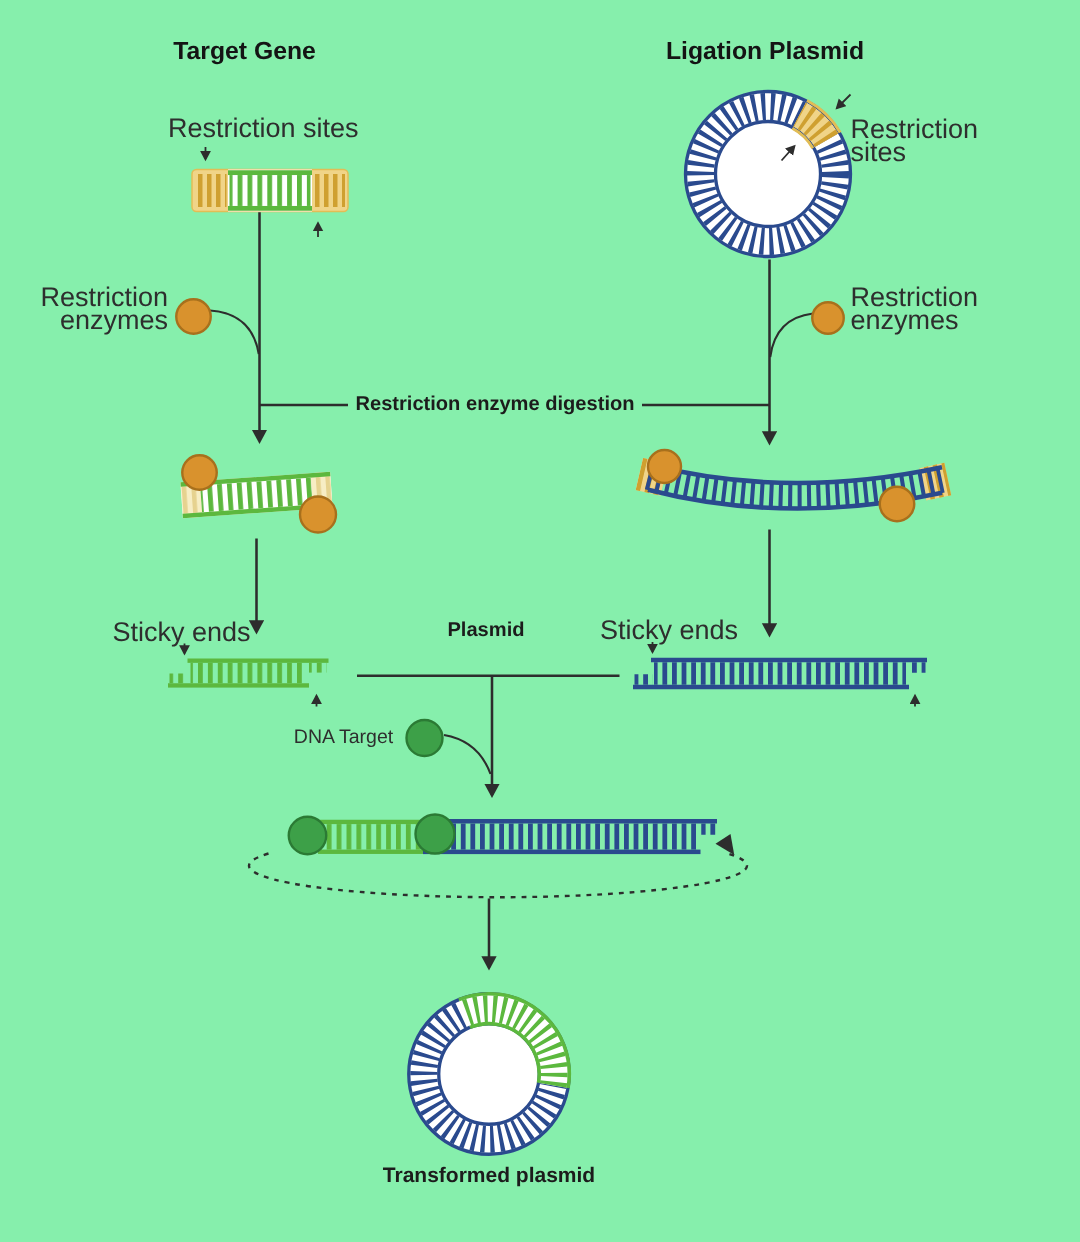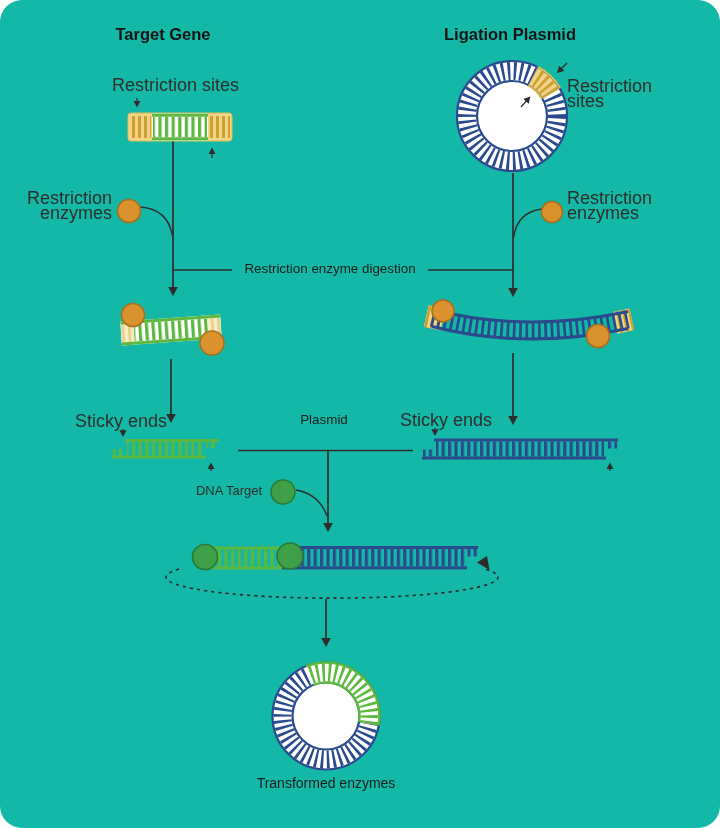--- a/index.html
+++ b/index.html
@@ -1,22 +1,22 @@
 <!DOCTYPE html>
 <html><head>
 <meta charset="utf-8">
 <style>
   html,body{margin:0;padding:0;background:#ffffff;}
-  #stage{position:relative;width:720px;height:828px;background:#14b8a6;overflow:hidden;
-         font-family:"Liberation Sans", sans-serif;border-radius:22px;}
+  #stage{position:relative;width:720px;height:828px;background:#86efac;overflow:hidden;
+         font-family:"Liberation Sans", sans-serif;}
   #art{position:absolute;left:0;top:0;}
   .lbl{position:absolute;color:#2e2e2e;font-size:18px;line-height:14.5px;}
   .lbl.c{text-align:center;}
   .lbl.r{text-align:right;}
-  .lbl.b{font-weight:normal;color:#1c1c1c;}
+  .lbl.b{font-weight:bold;color:#1c1c1c;}
   .title{font-size:16.5px;font-weight:bold;color:#141414;}
   .step{font-size:13.4px;}
   .final{font-size:14px;}
   .ligase-lbl{font-size:13px;}
   
   .navy-f{fill:#2a4a8e;}
   .green-f{fill:#5cb83e;}
   .navy-s{stroke:#2a4a8e;fill:none;}
   .conn{stroke:#2d2d2d;stroke-width:1.7;fill:none;}
   .conn-thin{stroke:#2d2d2d;stroke-width:1.4;fill:none;}
@@ -191,15 +191,15 @@
 
 <div class="lbl c b step" style="left:228px;top:262px;width:204px;">Restriction enzyme digestion</div>
 
 <div class="lbl c" style="left:61px;top:414px;width:120px;">Sticky ends</div>
 <div class="lbl c" style="left:386px;top:413px;width:120px;">Sticky ends</div>
 
 <div class="lbl c b step" style="left:264px;top:413px;width:120px;">Plasmid</div>
 
 <div class="lbl c ligase-lbl" style="left:159px;top:484px;width:140px;">DNA Target</div>
 
-<div class="lbl c b final" style="left:226px;top:776px;width:200px;">Transformed enzymes</div>
+<div class="lbl c b final" style="left:226px;top:776px;width:200px;">Transformed plasmid</div>
 
 </div>
 
 </body></html>

